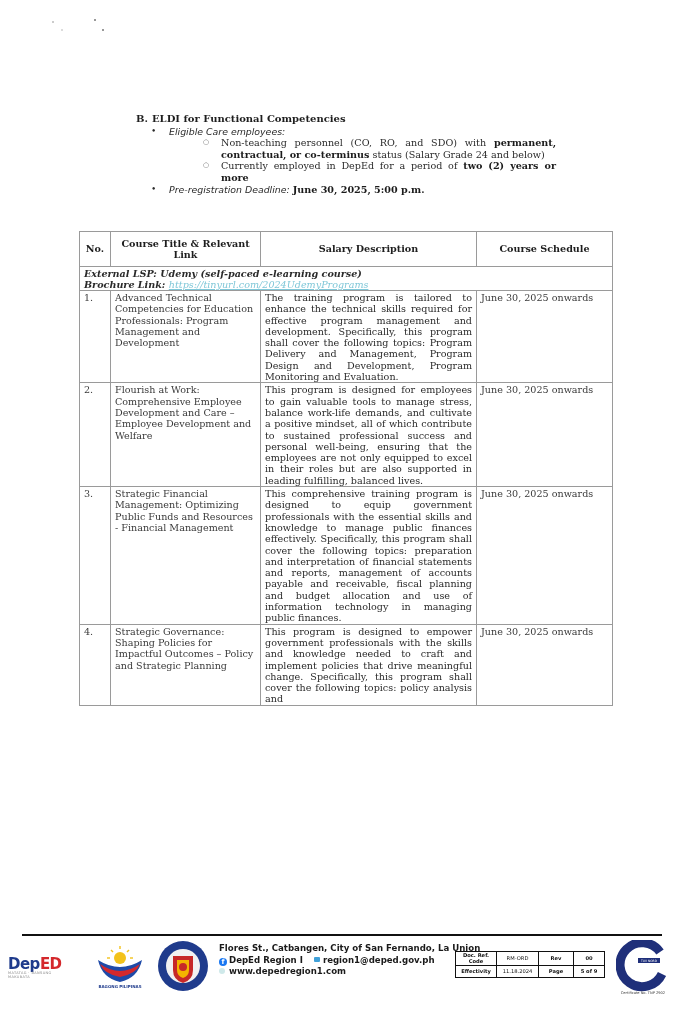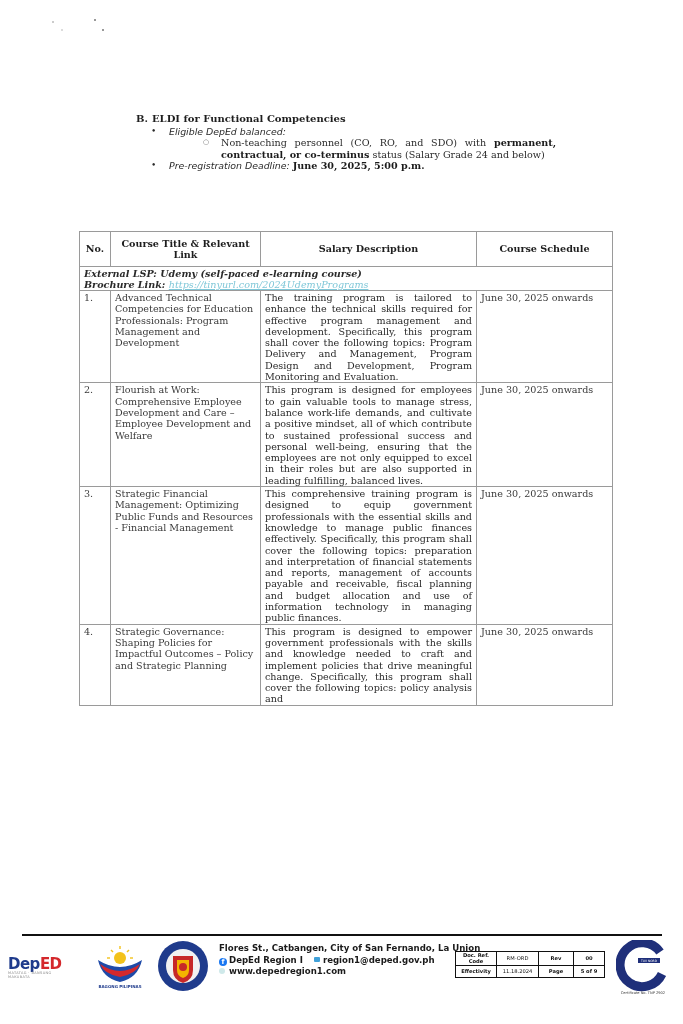--- a/index.html
+++ b/index.html
@@ -69,23 +69,24 @@
 <span class="speck" style="left:61px;top:29px;opacity:.35"></span>
 <span class="speck" style="left:94px;top:19px"></span>
 <span class="speck" style="left:102px;top:29px"></span>
 
 <div class="section">
   <div class="section-title">
     <span class="letter">B.</span><span>ELDI for Functional Competencies</span>
   </div>
   <ul class="lvl1">
     <li>
-      <span class="ital">Eligible DepEd balanced:</span>
+      <span class="ital">Eligible Care employees:</span>
       <ul class="lvl2" id="sublist">
           <li><span>Non-teaching personnel (CO, RO, and SDO) with </span><b>permanent, contractual, or co-terminus</b><span> status (Salary Grade 24 and below)</span></li>
+          <li><span>Currently employed in DepEd for a period of </span><b>two (2) years or more</b></li>
         </ul>
     </li>
     <li>
       <span class="ital">Pre-registration Deadline:</span>
       <b>June 30, 2025, 5:00 p.m.</b>
     </li>
   </ul>
 </div>
 
 <table class="courses">

